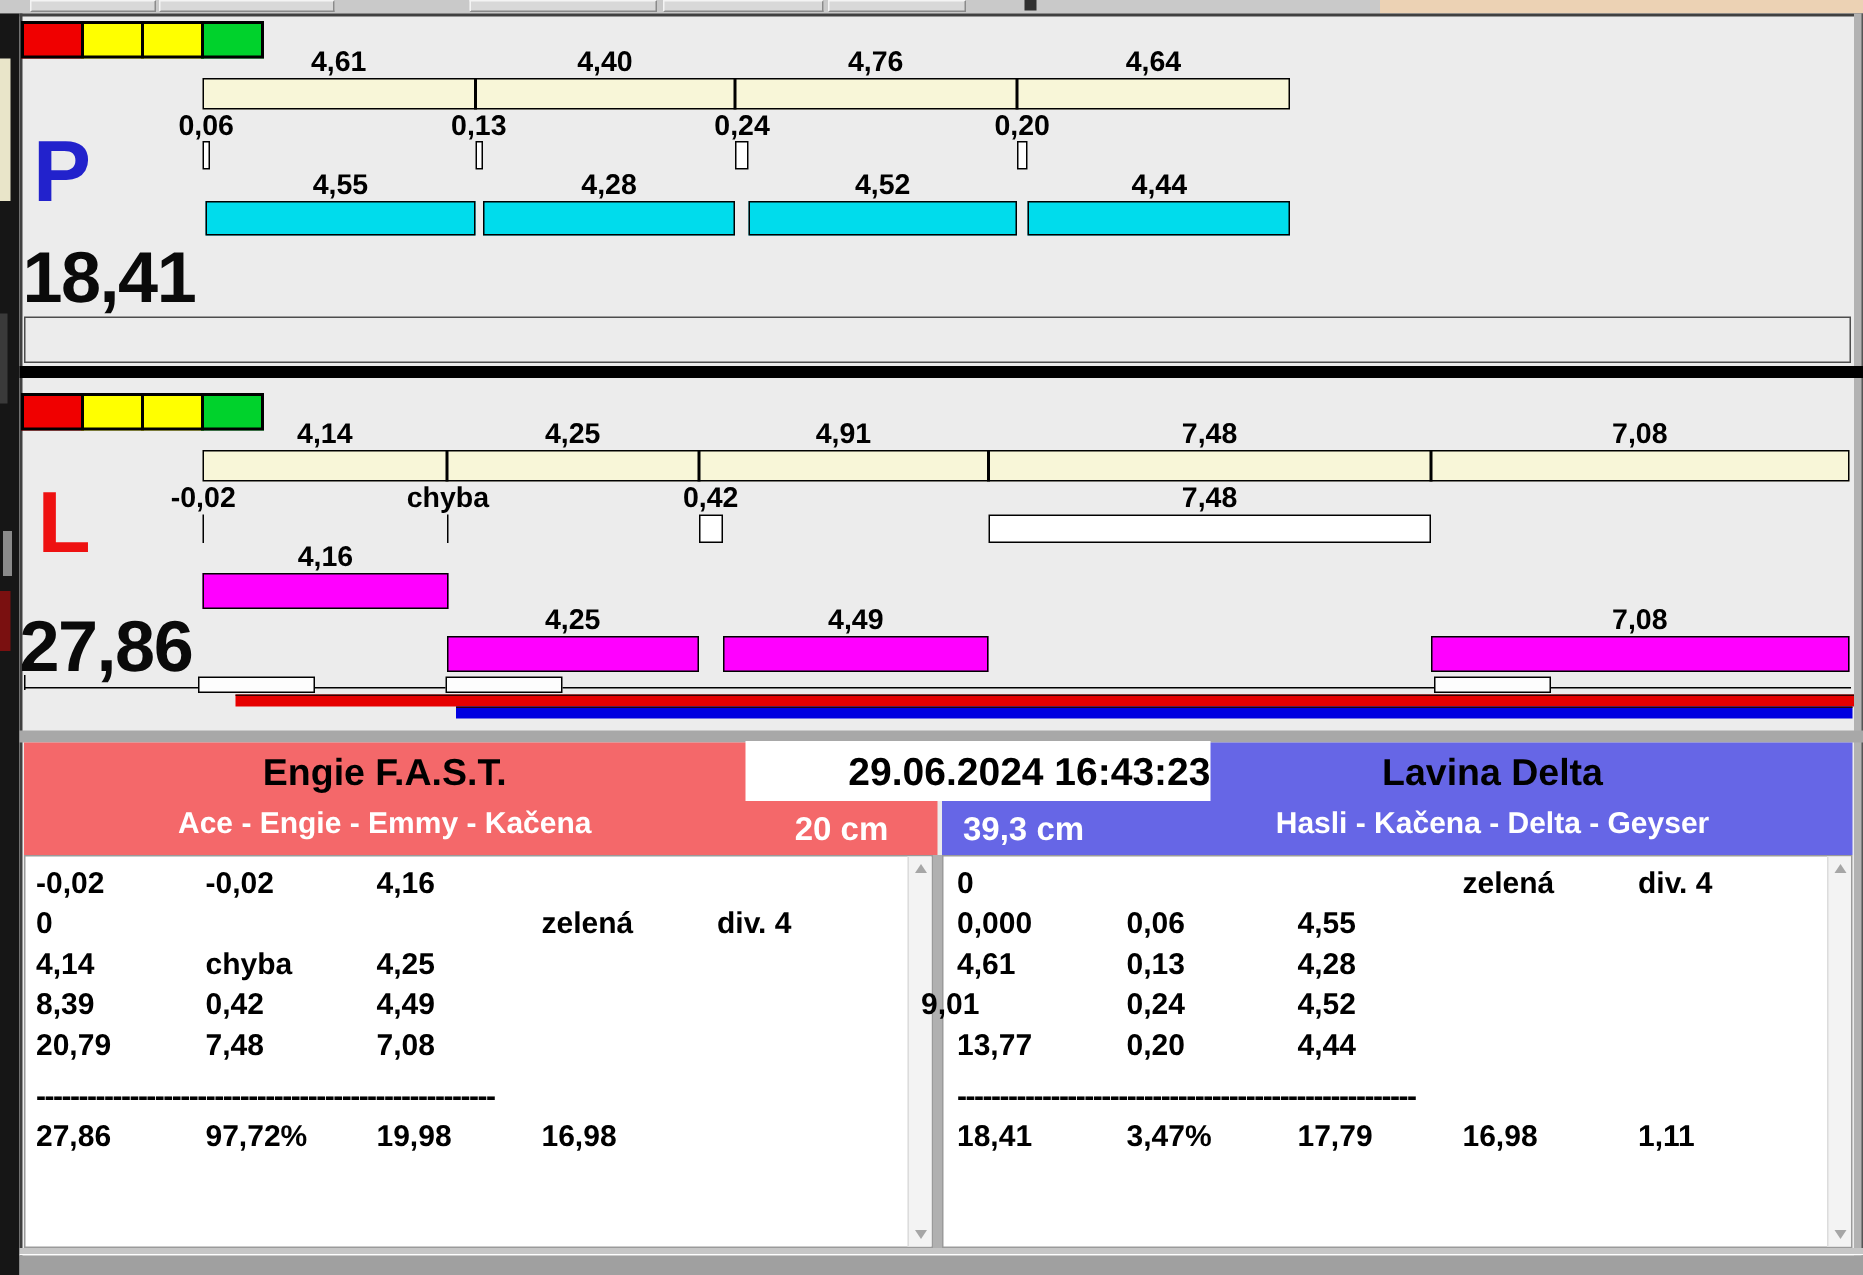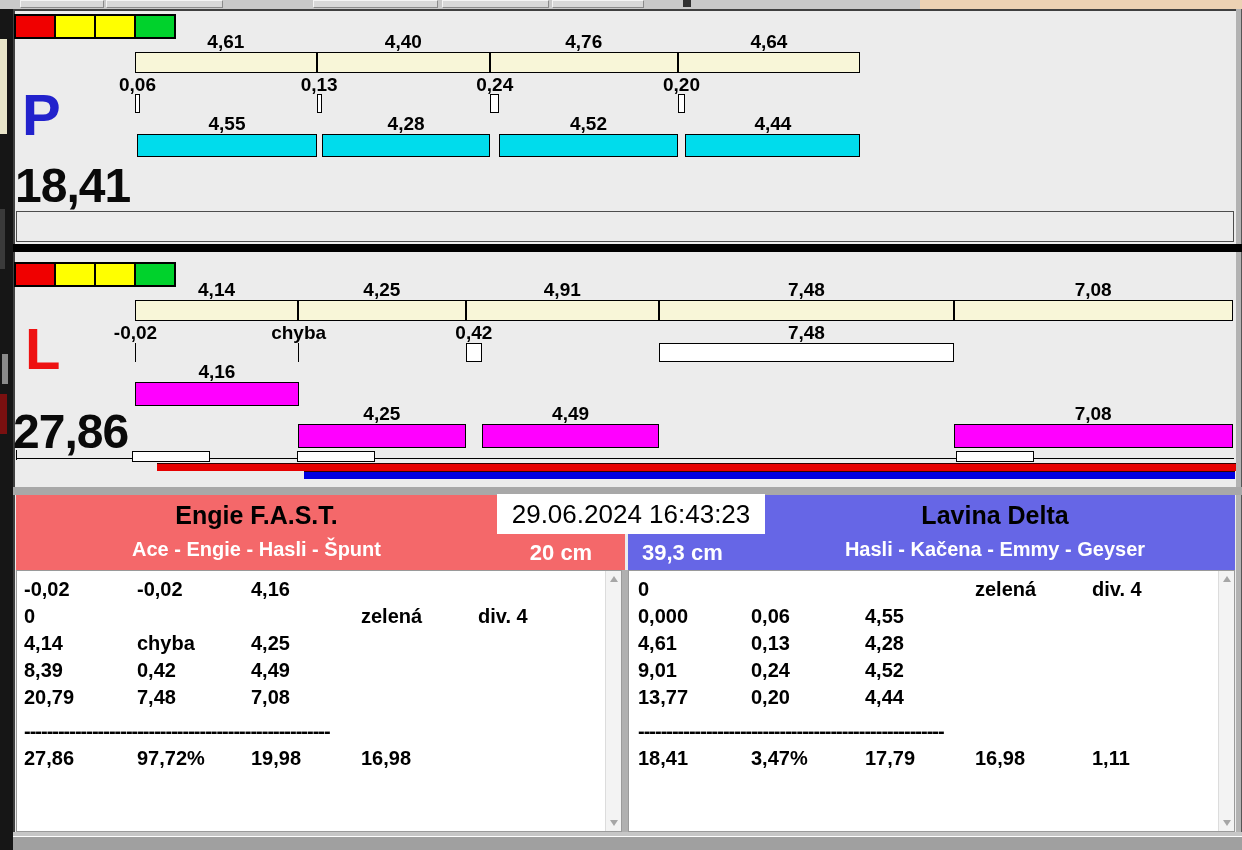--- a/index.html
+++ b/index.html
@@ -75,29 +75,29 @@
   <div class="abs" style="left:16px;top:458px;width:1218px;height:1px;background:#000;"></div>
   <div class="abs" style="left:16px;top:450px;width:1px;height:10px;background:#000;"></div>
   <div id="track-layer"></div>
 
   <div class="abs" style="left:13px;top:487px;width:1229px;height:8px;background:#a8a8a8;"></div>
 
   <div class="abs" id="hdr-left" style="left: 16px; top: 495px; width: 609px; height: 75px; background: rgb(244, 104, 106);"></div>
   <div class="abs" id="hdr-right" style="left: 628px; top: 495px; width: 607px; height: 75px; background: rgb(102, 102, 230);"></div>
 
   <div class="hdr-title" style="left:16px;top:501px;width:481px;">Engie F.A.S.T.</div>
-  <div class="hdr-dogs" style="left:16px;top:538px;width:481px;">Ace - Engie - Hasli - Špunt</div>
+  <div class="hdr-dogs" style="left:16px;top:538px;width:481px;">Ace - Engie - Emmy - Kačena</div>
   <div class="hdr-h" style="left:497px;top:540px;width:128px;text-align:center;">20 cm</div>
 
   <div class="hdr-title" style="left:755px;top:501px;width:480px;">Lavina Delta</div>
-  <div class="hdr-dogs" style="left:755px;top:538px;width:480px;">Hasli - Kačena - Emmy - Geyser</div>
+  <div class="hdr-dogs" style="left:755px;top:538px;width:480px;">Hasli - Kačena - Delta - Geyser</div>
   <div class="hdr-h" style="left:642px;top:540px;">39,3 cm</div>
 
-  <div class="abs" style="left:497px;top:494px;width:268px;height:40px;background:#fff;color:#000;
-              font-size:26px;font-weight:400;text-align:center;line-height:40px;white-space:nowrap;">29.06.2024 16:43:23</div>
+  <div class="abs" style="left:497px;top:494px;width:310px;height:40px;background:#fff;color:#000;
+              font-size:26px;font-weight:700;text-align:right;line-height:40px;white-space:nowrap;">29.06.2024 16:43:23</div>
 
   <div class="abs" id="table-left" style="left:16px;top:570px;width:606px;height:262px;background:#fff;border:1px solid #9a9a9a;box-sizing:border-box;"></div>
   <div class="abs" id="table-right" style="left:628px;top:570px;width:607px;height:262px;background:#fff;border:1px solid #9a9a9a;box-sizing:border-box;"></div>
   <div class="abs" style="left:622px;top:570px;width:6px;height:262px;background:#b0b0b0;"></div>
 
   <div class="sb-track" style="left:605px;top:571px;height:260px;">
     <div class="arr up" style="top:5px;"></div>
     <div class="arr dn" style="bottom:5px;"></div>
   </div>
   <div class="sb-track" style="left:1218px;top:571px;height:260px;">
@@ -186,21 +186,21 @@
     <div class="cell" style="left: 361px; top: 747px;">16,98</div>
     <div class="cell" style="left: 638px; top: 578px;">0</div>
     <div class="cell" style="left: 975px; top: 578px;">zelená</div>
     <div class="cell" style="left: 1092px; top: 578px;">div. 4</div>
     <div class="cell" style="left: 638px; top: 605px;">0,000</div>
     <div class="cell" style="left: 751px; top: 605px;">0,06</div>
     <div class="cell" style="left: 865px; top: 605px;">4,55</div>
     <div class="cell" style="left: 638px; top: 632px;">4,61</div>
     <div class="cell" style="left: 751px; top: 632px;">0,13</div>
     <div class="cell" style="left: 865px; top: 632px;">4,28</div>
-    <div class="cell" style="left: 638px; top: 659px; text-align: right;">9,01</div>
+    <div class="cell" style="left: 614px; top: 659px; text-align: right;">9,01</div>
     <div class="cell" style="left: 751px; top: 659px;">0,24</div>
     <div class="cell" style="left: 865px; top: 659px;">4,52</div>
     <div class="cell" style="left: 638px; top: 686px;">13,77</div>
     <div class="cell" style="left: 751px; top: 686px;">0,20</div>
     <div class="cell" style="left: 865px; top: 686px;">4,44</div>
     <div class="cell" style="left: 638px; top: 720px; letter-spacing: -1px;">------------------------------------------------------</div>
     <div class="cell" style="left: 638px; top: 747px;">18,41</div>
     <div class="cell" style="left: 751px; top: 747px;">3,47%</div>
     <div class="cell" style="left: 865px; top: 747px;">17,79</div>
     <div class="cell" style="left: 975px; top: 747px;">16,98</div>

